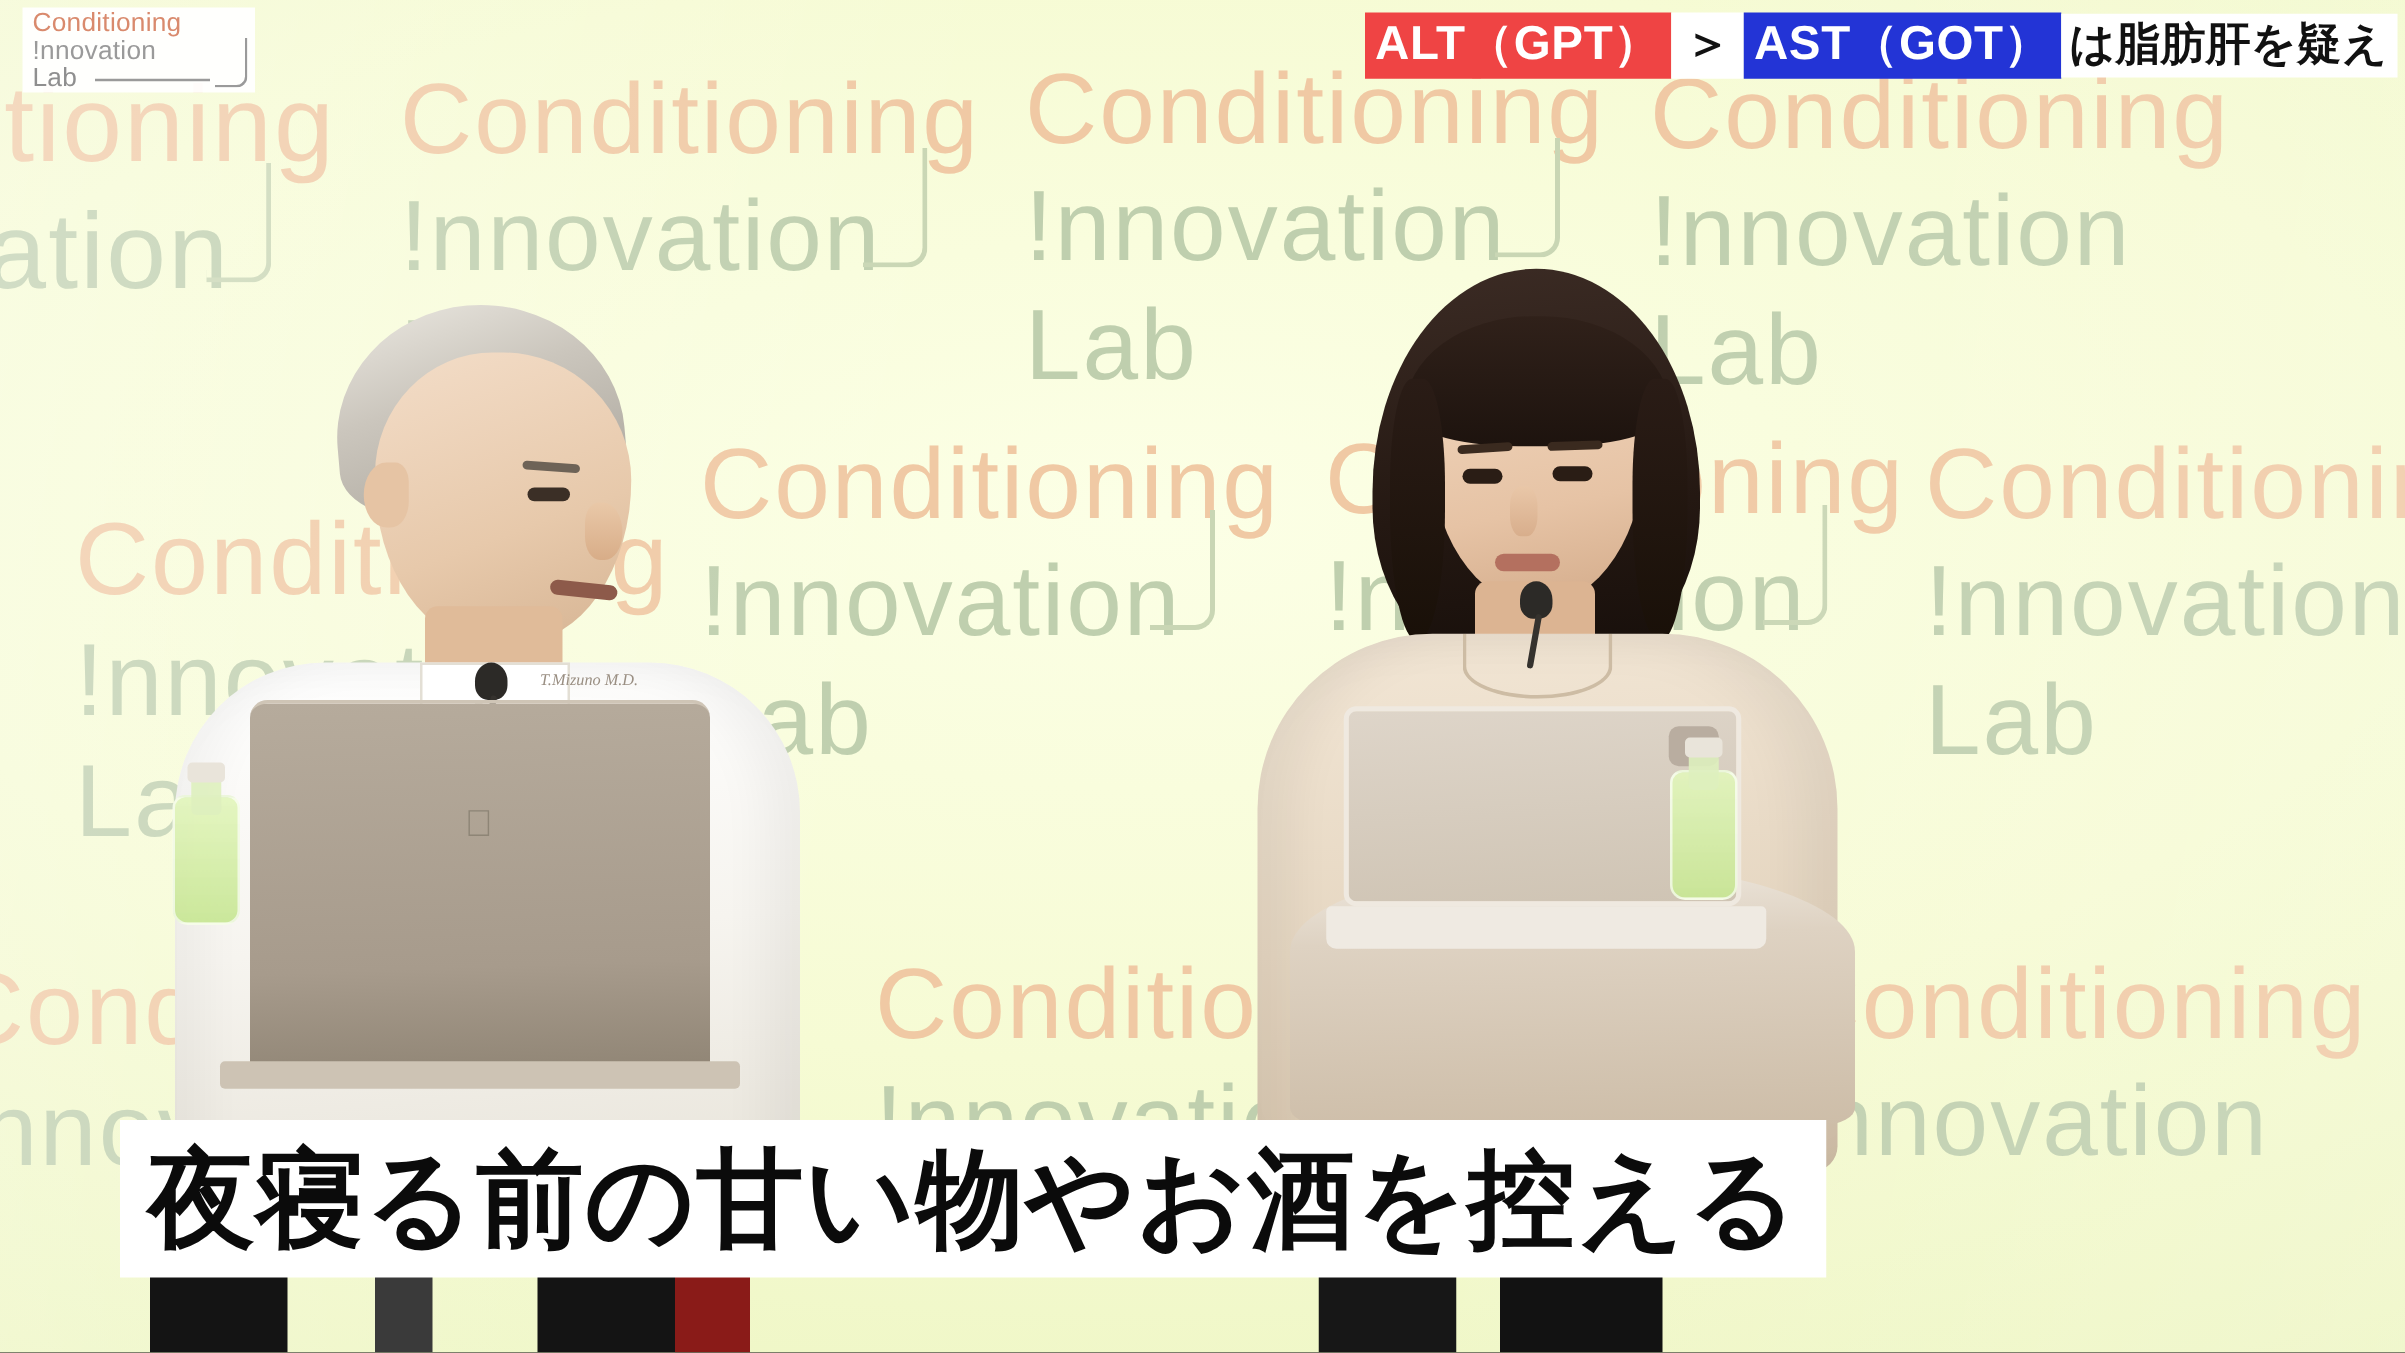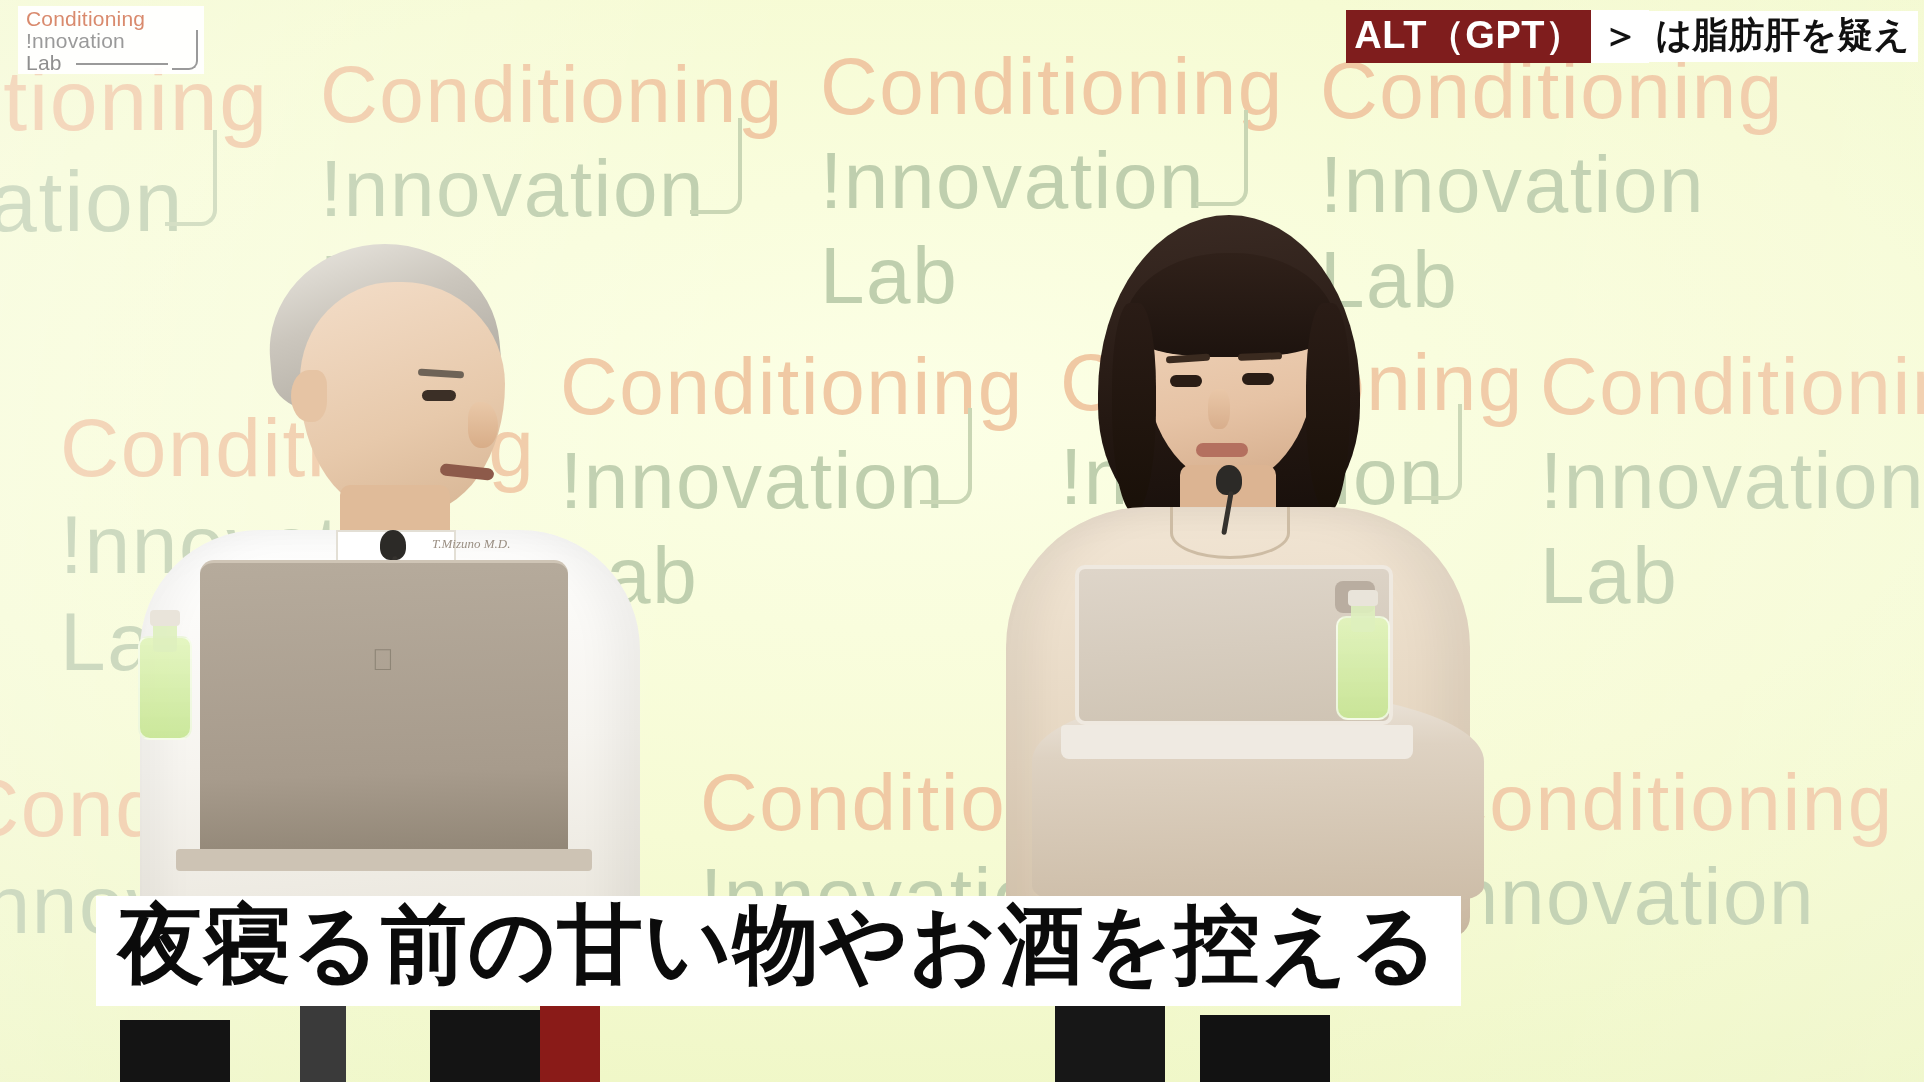--- a/index.html
+++ b/index.html
@@ -226,21 +226,21 @@
     margin-top:6px;
     display:flex;justify-content:flex-end;align-items:center;
     white-space:nowrap;
   }
   #title-sub .chip{
     font-weight:900;font-size:38px;line-height:1;
     padding:6px 8px 9px;
     color:#fff;
     letter-spacing:.5px;
   }
-  #title-sub .chip.red{background:#7f1d1d;}
+  #title-sub .chip.red{background:#ef4444;}
   #title-sub .chip.blue{background:#2334d6;}
   #title-sub .gt{
     font-weight:900;font-size:38px;line-height:1;color:#111;background:#fff;
     padding:6px 10px 9px;
   }
   #title-sub .tail{
     font-weight:900;font-size:36px;line-height:1;color:#111;background:#fff;
     padding:6px 8px 9px 6px;
   }
 
@@ -257,21 +257,21 @@
     white-space:nowrap;
   }
   #caption-main{
     position:absolute;left:96px;top:896px;
     background:#fff;
     color:#0b0b0b;
     font-weight:900;
     font-size:86px;
     line-height:1.12;
     letter-spacing:1px;
-    padding:0 22px 14px;
+    padding:16px 22px 14px;
     white-space:nowrap;
   }
 
   
   #logo{
     position:absolute;left:18px;top:6px;width:186px;height:68px;
     background:rgba(255,255,255,.93);
     padding:2px 6px 4px 8px;
   }
   #logo .lg1{
@@ -438,19 +438,20 @@
     <div class="lg2">!nnovation</div>
     <div class="lg3">Lab</div>
     <div class="hook"></div>
     <div class="rule"></div>
   </div>
 
   <div id="title-block">
     <div id="title-sub">
       <span class="chip red">ALT（GPT）</span>
       <span class="gt">＞</span>
+      <span class="chip blue">AST（GOT）</span>
       <span class="tail">は脂肪肝を疑え</span>
     </div>
   </div>
 
   <div id="caption-main">夜寝る前の甘い物やお酒を控える</div>
 
 </div>
 
 </body></html>

